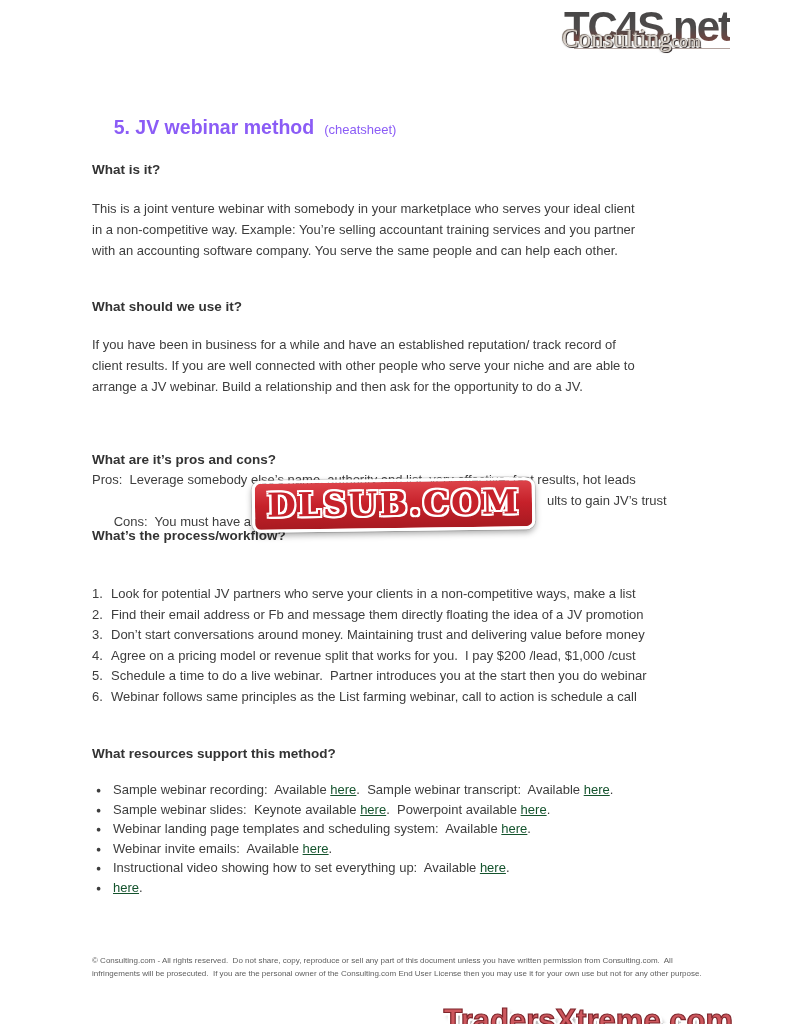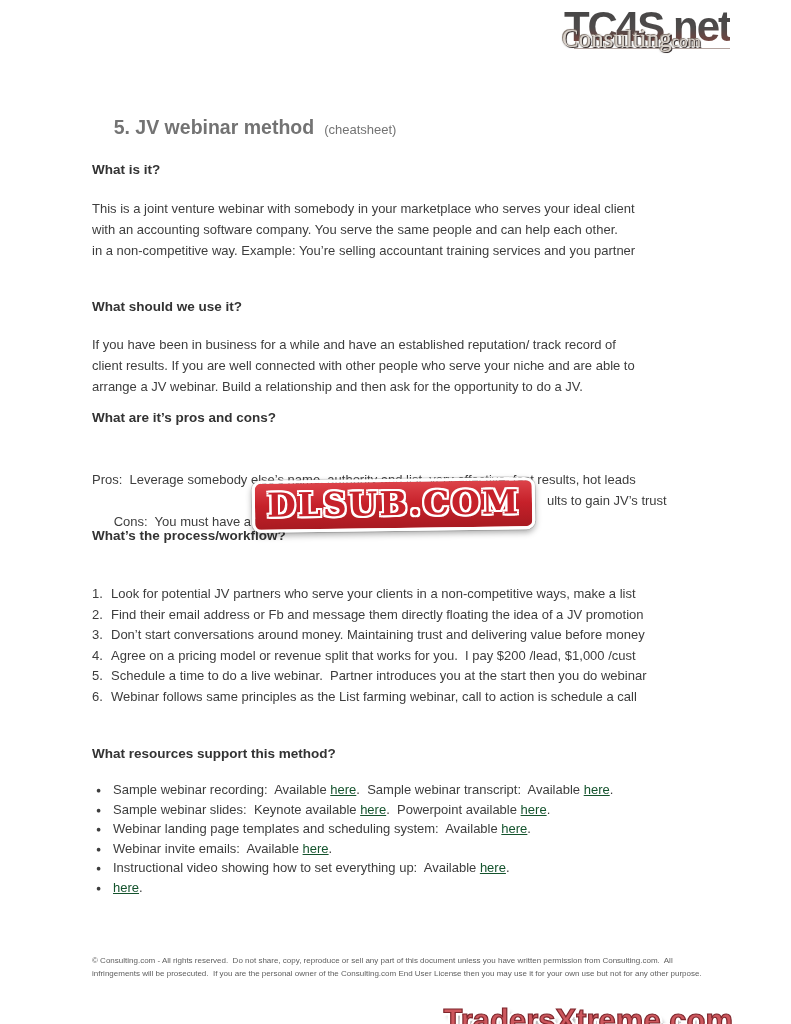--- a/index.html
+++ b/index.html
@@ -3,21 +3,21 @@
 <meta charset="utf-8">
 <style>
   * { margin:0; padding:0; box-sizing:border-box; }
   html,body { background:#ffffff; }
   .page {
     position:relative; width:734px; height:1024px; background:#ffffff;
     font-family:"Liberation Sans", sans-serif; color:#3d3d3d; overflow:hidden;
   }
   .abs { position:absolute; }
   .content-x { left:92px; }
-  .doc-title { top:93px; font-size:19.5px; font-weight:bold; color:#737373; white-space:pre; }
+  .doc-title { top:93px; font-size:19.5px; font-weight:bold; color:#8b5cf6; white-space:pre; }
   .doc-title .suffix { font-size:13px; font-weight:normal; margin-left:10px; }
   .sec-h { font-size:13.5px; font-weight:bold; color:#333; white-space:pre; }
   .line { font-size:13px; line-height:21px; white-space:pre; }
   .para .line { height:21px; }
 
   
   .logo { top:5px; right:4px; width:196px; height:49px; }
   .logo-main {
     font-weight:bold; font-size:42px; line-height:44px; letter-spacing:-2px;
     background:linear-gradient(180deg,#454545 0%,#4e4b4b 52%,#6e4641 78%,#9a544c 100%);
@@ -84,32 +84,32 @@
     <div class="logo-overlay"><span>Consulting</span><span class="sm">com</span></div>
   </div>
 
   <div class="abs content-x doc-title">
     <span>5. JV webinar method</span><span class="suffix">(cheatsheet)</span>
   </div>
 
   <div class="abs content-x sec-h" style="top:162px">What is it?</div>
   <div class="abs content-x para" style="top:198px">
     <div class="line">This is a joint venture webinar with somebody in your marketplace who serves your ideal client</div>
+    <div class="line">in a non-competitive way. Example: You’re selling accountant training services and you partner</div>
     <div class="line">with an accounting software company. You serve the same people and can help each other.</div>
-    <div class="line">in a non-competitive way. Example: You’re selling accountant training services and you partner</div>
   </div>
 
   <div class="abs content-x sec-h" style="top:299px">What should we use it?</div>
   <div class="abs content-x para" style="top:334px">
     <div class="line">If you have been in business for a while and have an established reputation/ track record of</div>
     <div class="line">client results. If you are well connected with other people who serve your niche and are able to</div>
     <div class="line">arrange a JV webinar. Build a relationship and then ask for the opportunity to do a JV.</div>
   </div>
 
-  <div class="abs content-x sec-h" style="top:410px">What are it’s pros and cons?</div>
+  <div class="abs content-x sec-h" style="top:452px">What are it’s pros and cons?</div>
   <div class="abs content-x" style="top:469px">
     <div class="line">Pros:  Leverage somebody else’s name, authority and list, very effective, fast results, hot leads</div>
     <div class="line cons-row">
       <span>Cons:  You must have a re</span>
       <span class="cons-end">ults to gain JV’s trust</span>
     </div>
   </div>
 
   <div class="abs dlsub">
     <span class="dlsub-text">DLSUB.COM</span>

